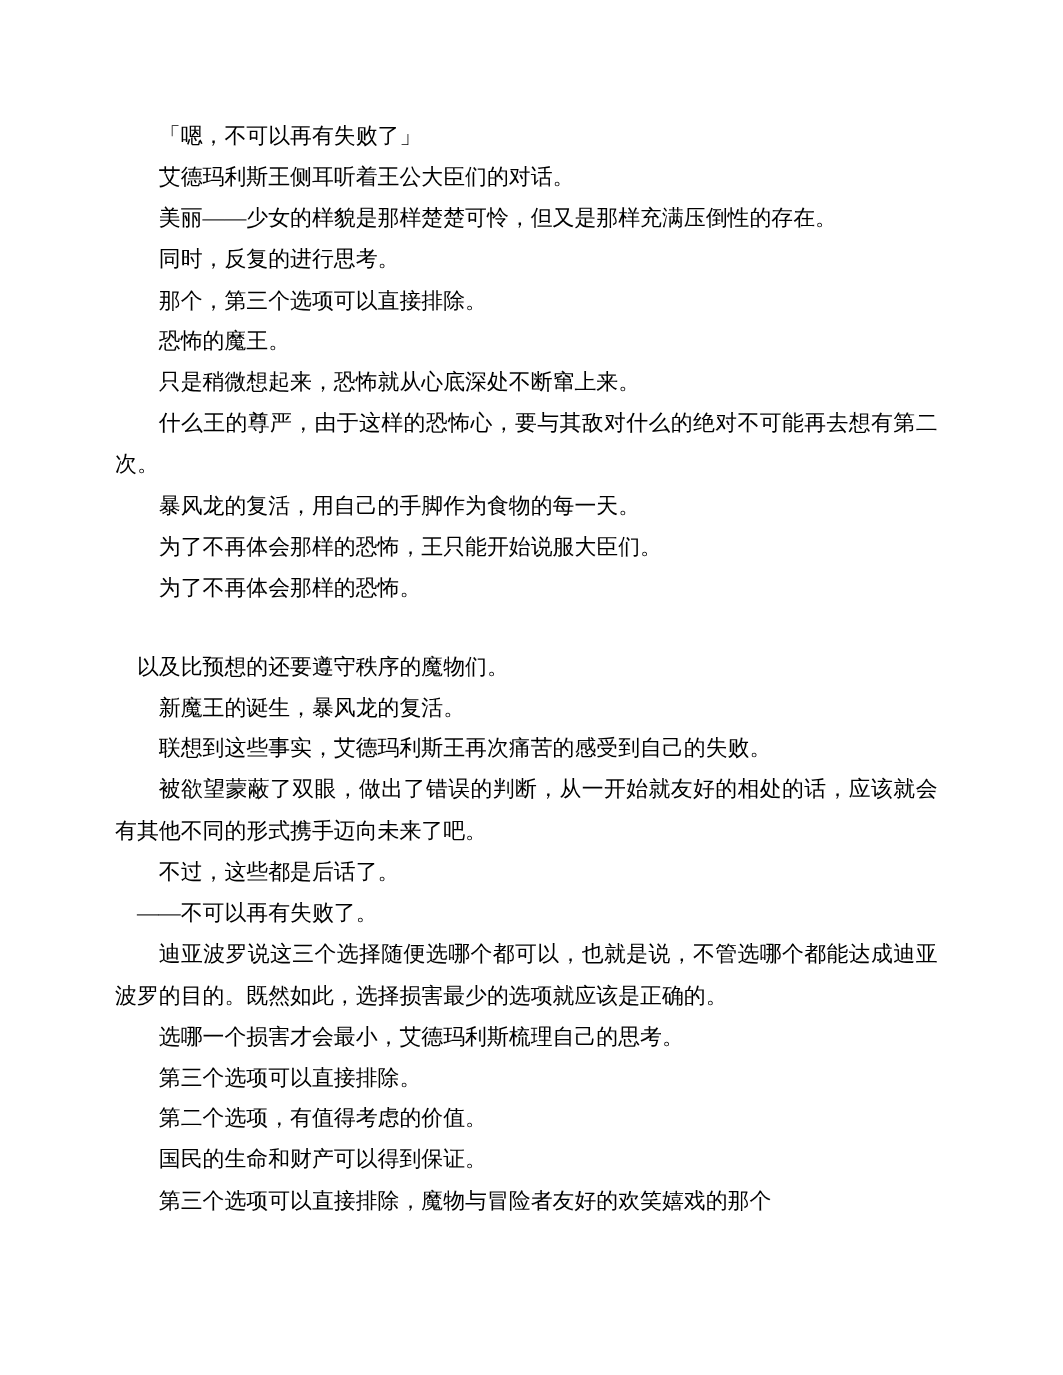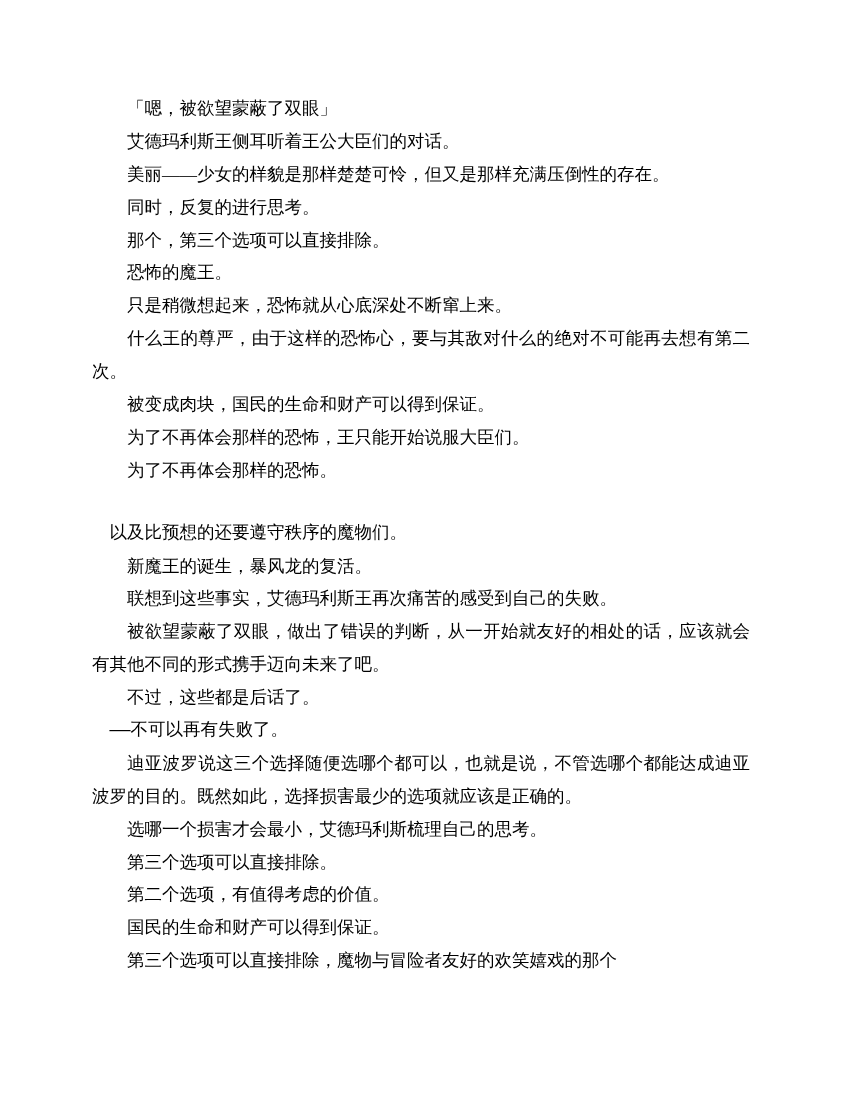--- a/index.html
+++ b/index.html
@@ -27,41 +27,40 @@
     text-align: justify;
     text-justify: inter-ideograph;
   }
   .para {
     margin: 0;
     text-indent: 2em;
     white-space: pre-wrap;
   }
   .para.dash {
     text-indent: 1em;
-    font-family: Liberation Mono, monospace;
   }
   .spacer {
     height: 30px;
   }
 </style>
 </head>
 <body>
 
 <div class="page">
   <div class="doc-body">
 
-    <p class="para">「嗯，被欲望蒙蔽了双眼」</p>
+    <p class="para">「嗯，不可以再有失败了」</p>
     <p class="para">艾德玛利斯王侧耳听着王公大臣们的对话。</p>
     <p class="para">美丽——少女的样貌是那样楚楚可怜，但又是那样充满压倒性的存在。</p>
     <p class="para">同时，反复的进行思考。</p>
     <p class="para">那个，第三个选项可以直接排除。</p>
     <p class="para">恐怖的魔王。</p>
     <p class="para">只是稍微想起来，恐怖就从心底深处不断窜上来。</p>
     <p class="para">什么王的尊严，由于这样的恐怖心，要与其敌对什么的绝对不可能再去想有第二次。</p>
-    <p class="para">被变成肉块，国民的生命和财产可以得到保证。</p>
+    <p class="para">暴风龙的复活，用自己的手脚作为食物的每一天。</p>
     <p class="para">为了不再体会那样的恐怖，王只能开始说服大臣们。</p>
     <p class="para">为了不再体会那样的恐怖。</p>
 
     <div class="spacer"></div>
 
     <p class="para dash">以及比预想的还要遵守秩序的魔物们。</p>
     <p class="para">新魔王的诞生，暴风龙的复活。</p>
     <p class="para">联想到这些事实，艾德玛利斯王再次痛苦的感受到自己的失败。</p>
     <p class="para">被欲望蒙蔽了双眼，做出了错误的判断，从一开始就友好的相处的话，应该就会有其他不同的形式携手迈向未来了吧。</p>
     <p class="para">不过，这些都是后话了。</p>

